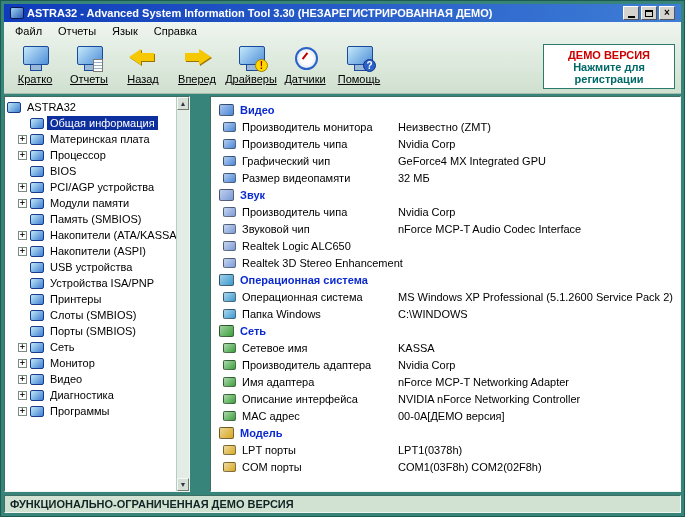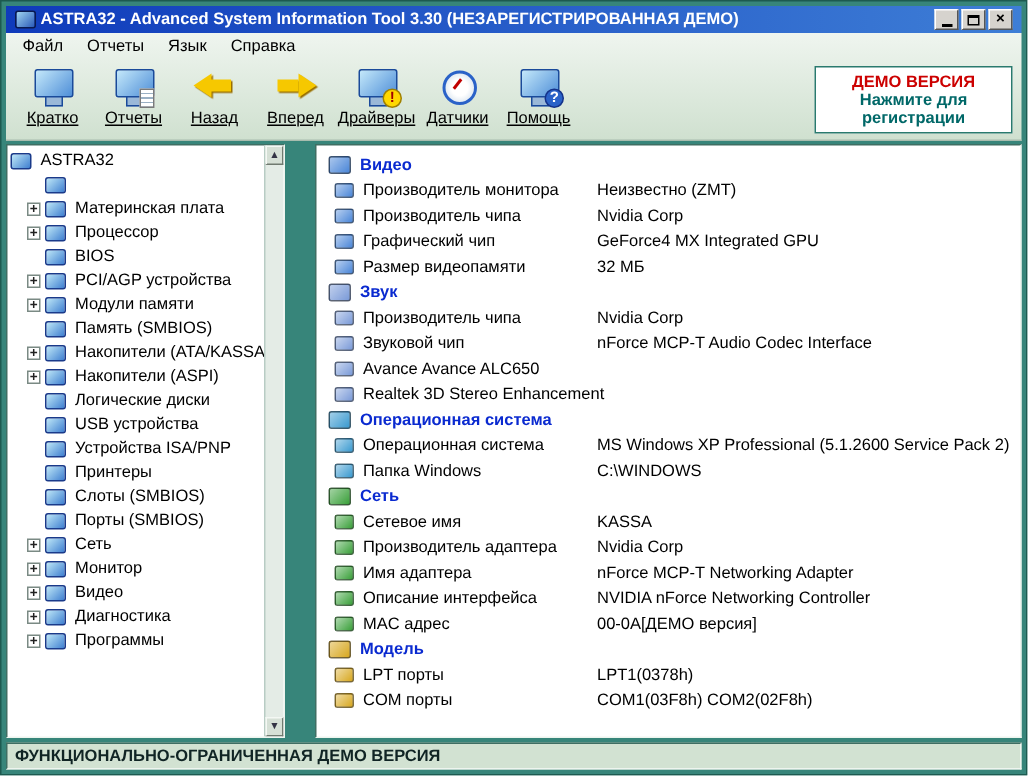--- a/index.html
+++ b/index.html
@@ -181,20 +181,21 @@
     <div class="tree-panel sunken">
       <div class="tree-list">
         <div class="tree-rootrow">
           <span class="tree-icon"></span>
           <span class="tree-label">ASTRA32</span>
         </div>
         <div class="tree-items">
             <div class="tree-row selected">
               <span class="expander blank"></span>
               <span class="tree-icon"></span>
+              <span class="tree-label">Общая информация</span>
             </div>
             <div class="tree-row">
               <span class="expander">+</span>
               <span class="tree-icon"></span>
               <span class="tree-label">Материнская плата</span>
             </div>
             <div class="tree-row">
               <span class="expander">+</span>
               <span class="tree-icon"></span>
               <span class="tree-label">Процессор</span>
@@ -221,25 +222,20 @@
             </div>
             <div class="tree-row">
               <span class="expander">+</span>
               <span class="tree-icon"></span>
               <span class="tree-label">Накопители (ATA/KASSA)</span>
             </div>
             <div class="tree-row">
               <span class="expander">+</span>
               <span class="tree-icon"></span>
               <span class="tree-label">Накопители (ASPI)</span>
-            </div>
-            <div class="tree-row">
-              <span class="expander blank"></span>
-              <span class="tree-icon"></span>
-              <span class="tree-label">Логические диски</span>
             </div>
             <div class="tree-row">
               <span class="expander blank"></span>
               <span class="tree-icon"></span>
               <span class="tree-label">USB устройства</span>
             </div>
             <div class="tree-row">
               <span class="expander blank"></span>
               <span class="tree-icon"></span>
               <span class="tree-label">Устройства ISA/PNP</span>
@@ -325,21 +321,21 @@
           <span class="row-label">Производитель чипа</span>
           <span class="row-value">Nvidia Corp</span>
         </div>
         <div class="info-row">
           <span class="row-icon" style="--c: #7a9ad8;"></span>
           <span class="row-label">Звуковой чип</span>
           <span class="row-value">nForce MCP-T Audio Codec Interface</span>
         </div>
         <div class="info-row">
           <span class="row-icon" style="--c: #7a9ad8;"></span>
-          <span class="row-value">Avance Avance ALC650</span>
+          <span class="row-value">Realtek Logic ALC650</span>
         </div>
         <div class="info-row">
           <span class="row-icon" style="--c: #7a9ad8;"></span>
           <span class="row-value">Realtek 3D Stereo Enhancement</span>
         </div>
         <div class="section-header">
           <span class="sec-icon" style="--c: #3a9ad0;"></span>
           <span class="sec-title">Операционная система</span>
         </div>
         <div class="info-row">

